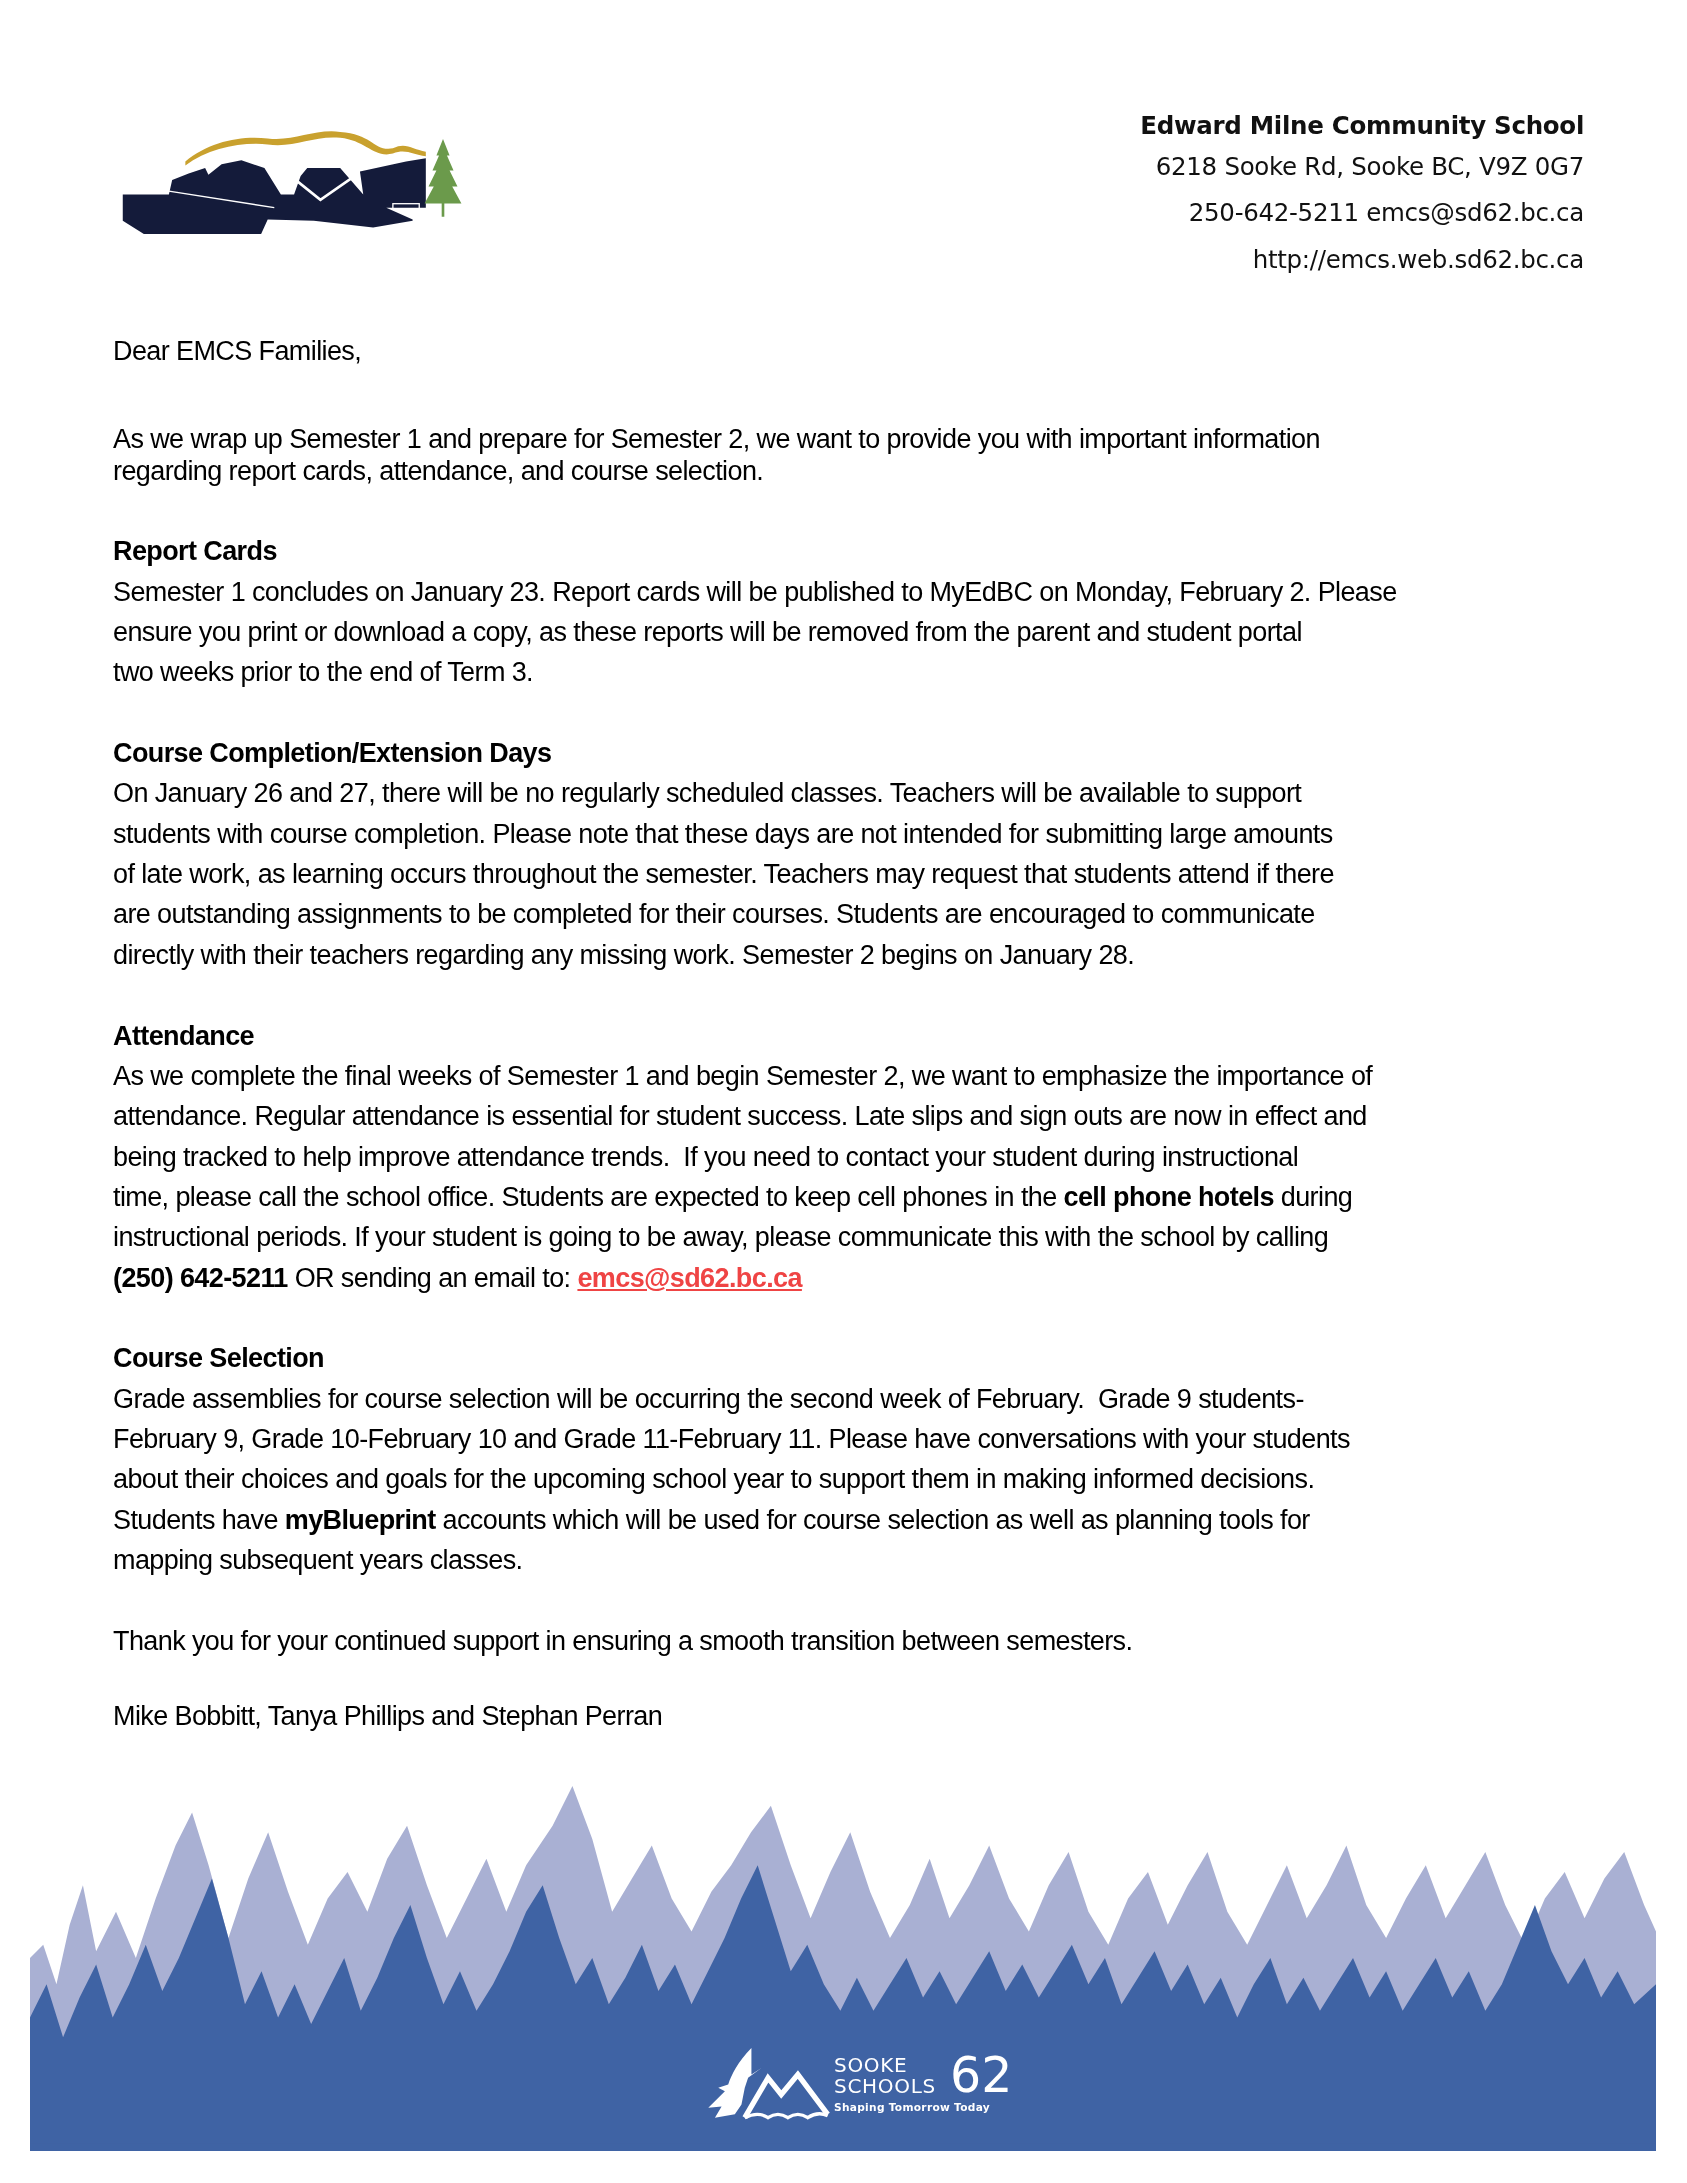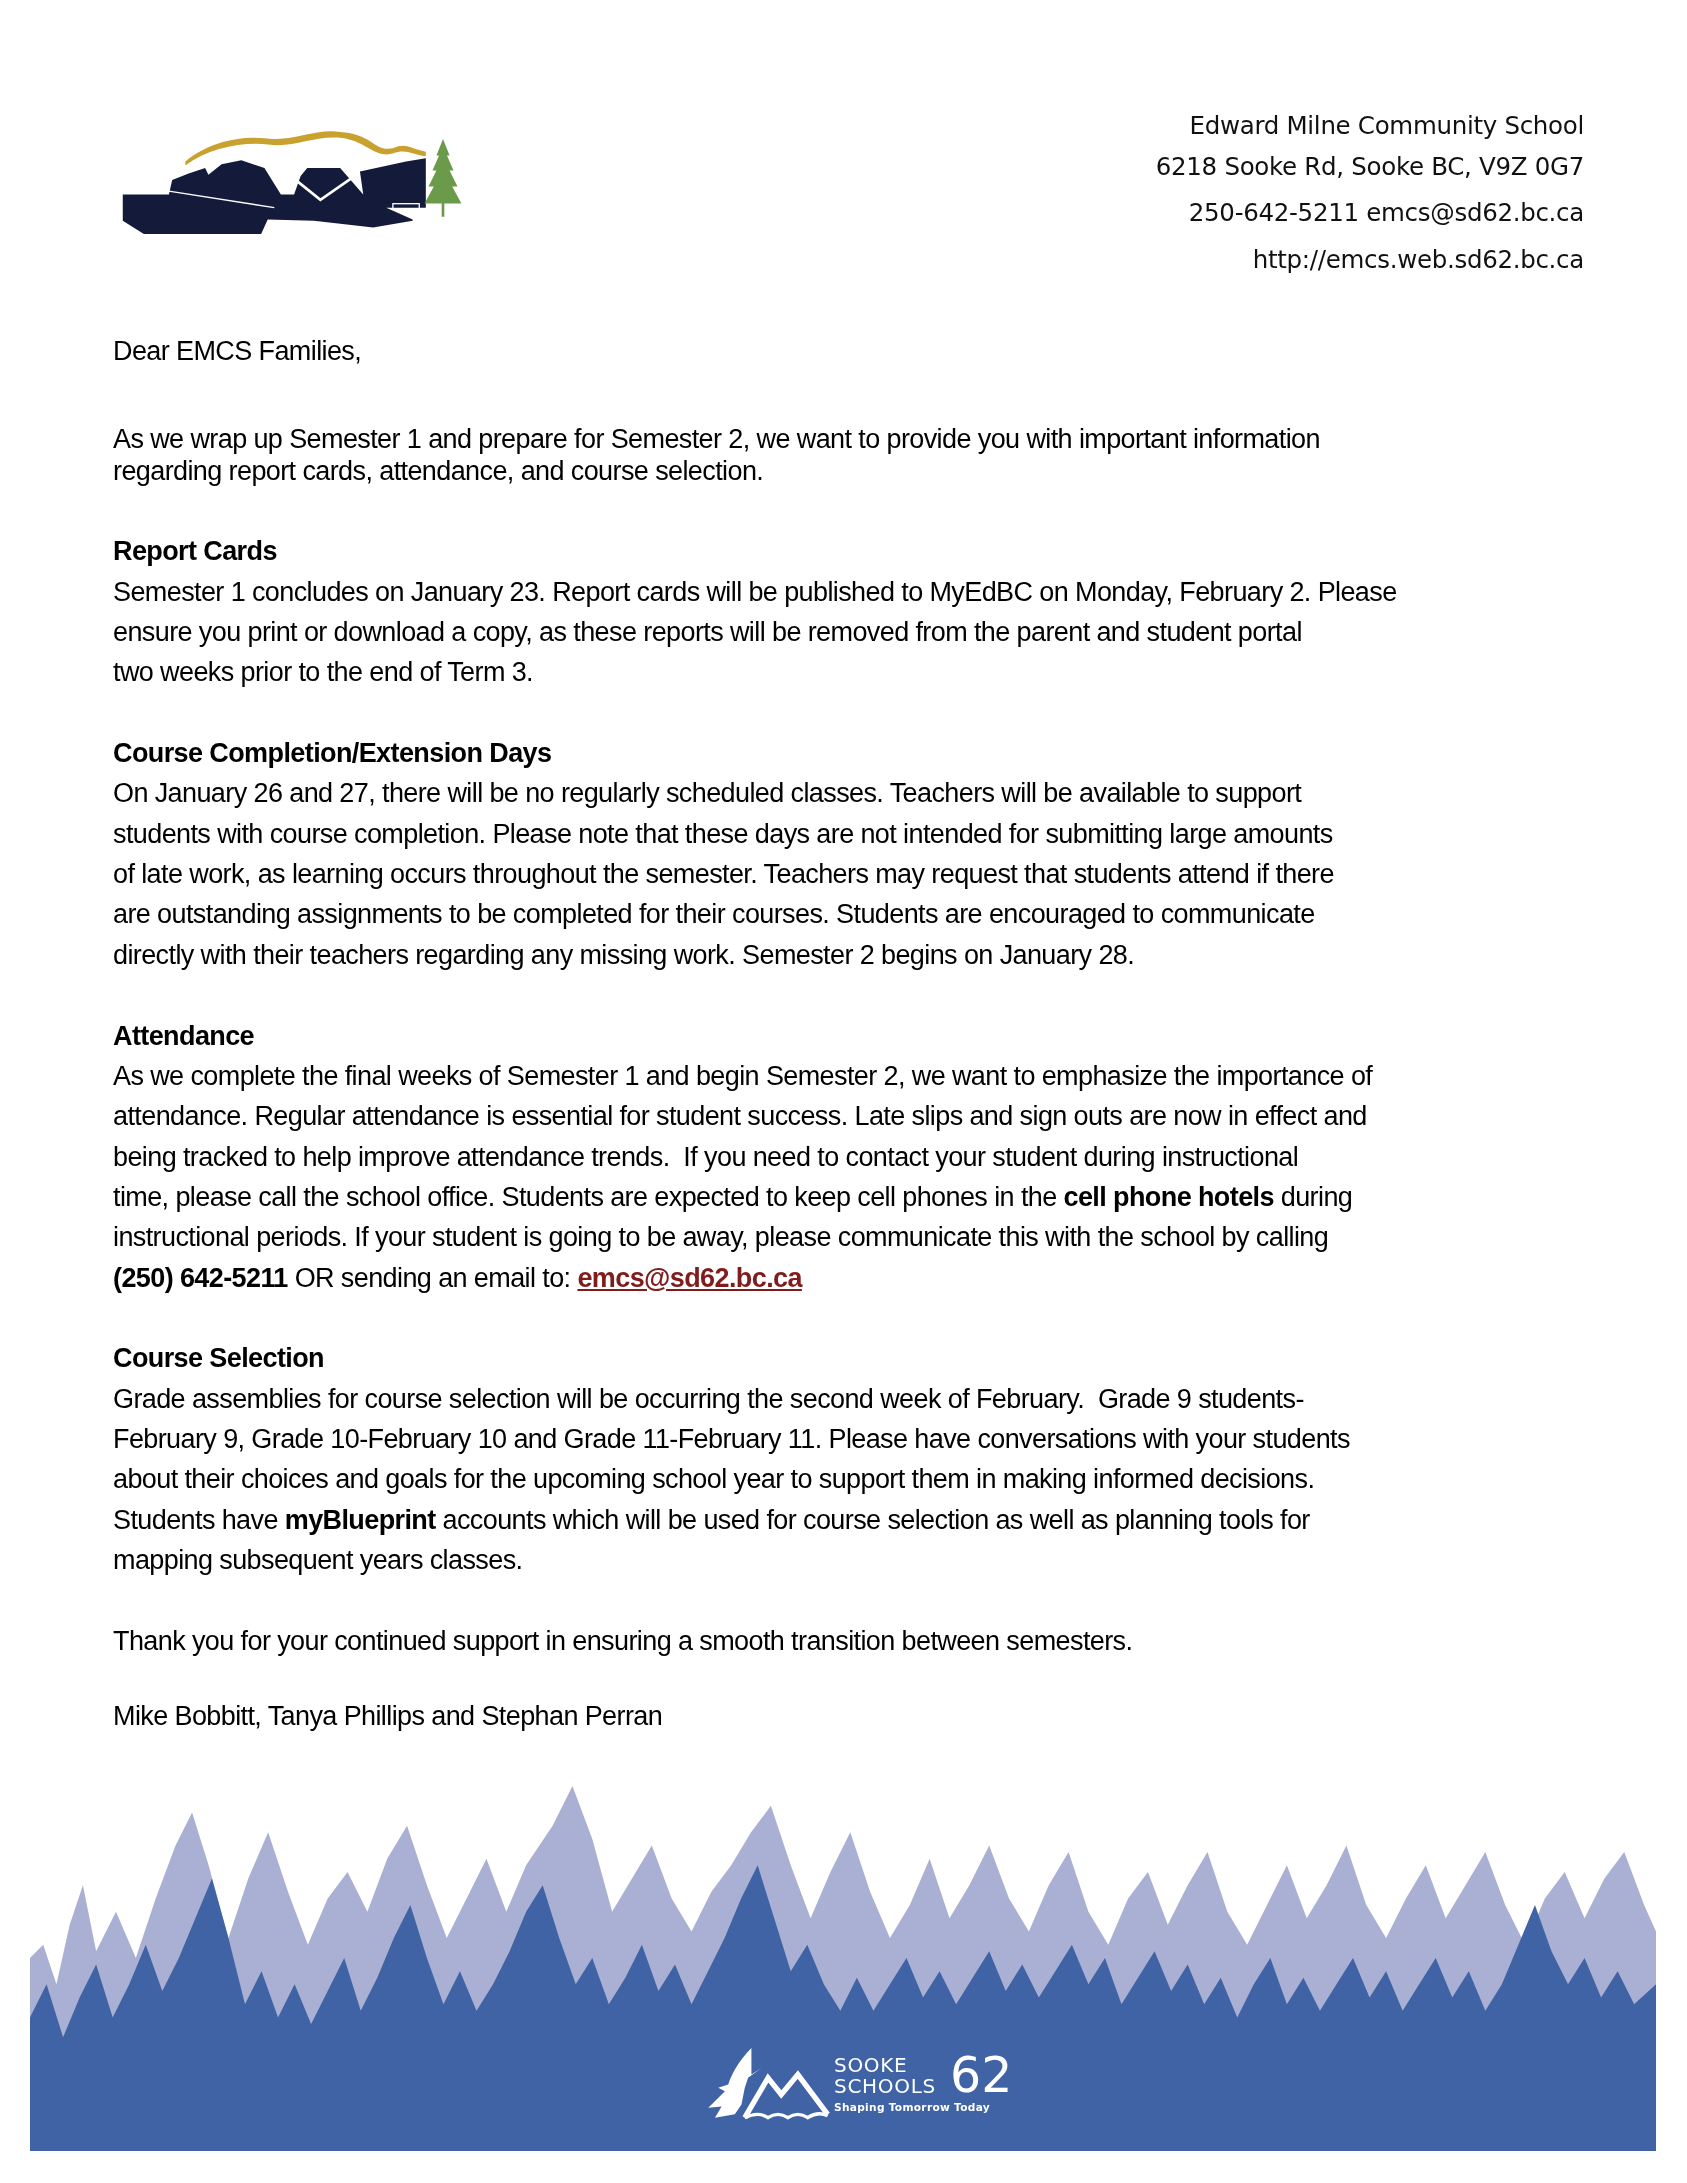--- a/index.html
+++ b/index.html
@@ -10,21 +10,21 @@
   .logo-text { position:absolute; left:457px; top:38px; }
   .logo-name { font-family:"DejaVu Sans", sans-serif; font-weight:bold; font-size:44px; color:#141b3a; letter-spacing:0.7px; transform:scaleX(0.82); transform-origin:left top; white-space:nowrap; line-height:46px; }
   .logo-sub { font-family:"DejaVu Sans", sans-serif; font-weight:bold; font-size:18px; color:#c9a12e; letter-spacing:2.6px; transform:scaleX(0.82); transform-origin:left top; white-space:nowrap; margin-left:41px; line-height:20px; }
 
   .address { position:absolute; right:103px; top:106px; text-align:right; font-family:"DejaVu Sans", sans-serif; font-size:24.5px; color:#111; }
   .address div { line-height:24.5px; height:24.5px; position:absolute; right:0; white-space:nowrap; letter-spacing:-0.3px; }
 
   .body-text { position:absolute; left:99px; width:1495px; font-family:"Liberation Sans", sans-serif; font-size:27px; color:#000; }
   .line { position:absolute; left:14px; white-space:nowrap; line-height:32px; height:32px; letter-spacing:-0.6px; }
   .b { font-weight:bold; }
-  .link { color:#7f1d1d; font-weight:bold; text-decoration:underline; }
+  .link { color:#ef4444; font-weight:bold; text-decoration:underline; }
 
   .footer { position:absolute; left:30px; top:1786px; width:1626px; height:365px; }
   .sd-logo { position:absolute; left:705px; top:2048px; width:291px; height:79px; }
   .sd-words { position:absolute; left:129px; top:6.6px; color:#fff; font-family:"DejaVu Sans", sans-serif; }
   .sd-w1 { font-size:20px; line-height:21px; letter-spacing:0.7px; }
   .sd-w2 { font-size:20px; line-height:21px; letter-spacing:0.7px; }
   .sd-num { position:absolute; left:245px; top:2.6px; font-size:49px; line-height:49px; color:#fff; font-family:"DejaVu Sans", sans-serif; }
   .sd-tag { position:absolute; left:129px; top:53px; font-size:10.6px; color:#fff; font-weight:bold; white-space:nowrap; font-family:"DejaVu Sans", sans-serif; letter-spacing:0.3px; }
 </style>
 </head>
@@ -39,21 +39,21 @@
       <polyline points="250,78 300,118 355,80" fill="none" stroke="#ffffff" stroke-width="4"></polyline>
       <line x1="70" y1="105" x2="230" y2="130" stroke="#ffffff" stroke-width="2"></line>
       <rect x="410" y="124" width="40" height="8" fill="none" stroke="#fff" stroke-width="2"></rect>
     </svg>
     <svg width="40" height="79" viewBox="0 0 60 120" style="position:absolute;left:301px;top:16.5px;">
       <polygon points="30,0 40,25 36,25 46,48 40,48 52,72 44,72 58,98 32,98 32,118 28,118 28,98 2,98 16,72 8,72 20,48 14,48 24,25 20,25" fill="#6b9a4b"></polygon>
     </svg>
   </div>
 
   <div class="address">
-    <div style="top:8px;">Edward Milne Community School</div>
+    <div style="top:8px;font-weight:bold;">Edward Milne Community School</div>
     <div style="top:49px;">6218 Sooke Rd, Sooke BC, V9Z 0G7</div>
     <div style="top:95px;">250-642-5211 emcs@sd62.bc.ca</div>
     <div style="top:142px;">http://emcs.web.sd62.bc.ca</div>
   </div>
 
   <div class="body-text" style="top:0;">
     <div class="line" style="top:335px;">Dear EMCS Families,</div>
 
     <div class="line" style="top:415px;margin-top:8px;">As we wrap up Semester 1 and prepare for Semester 2, we want to provide you with important information</div>
     <div class="line" style="top:455px;">regarding report cards, attendance, and course selection.</div>

